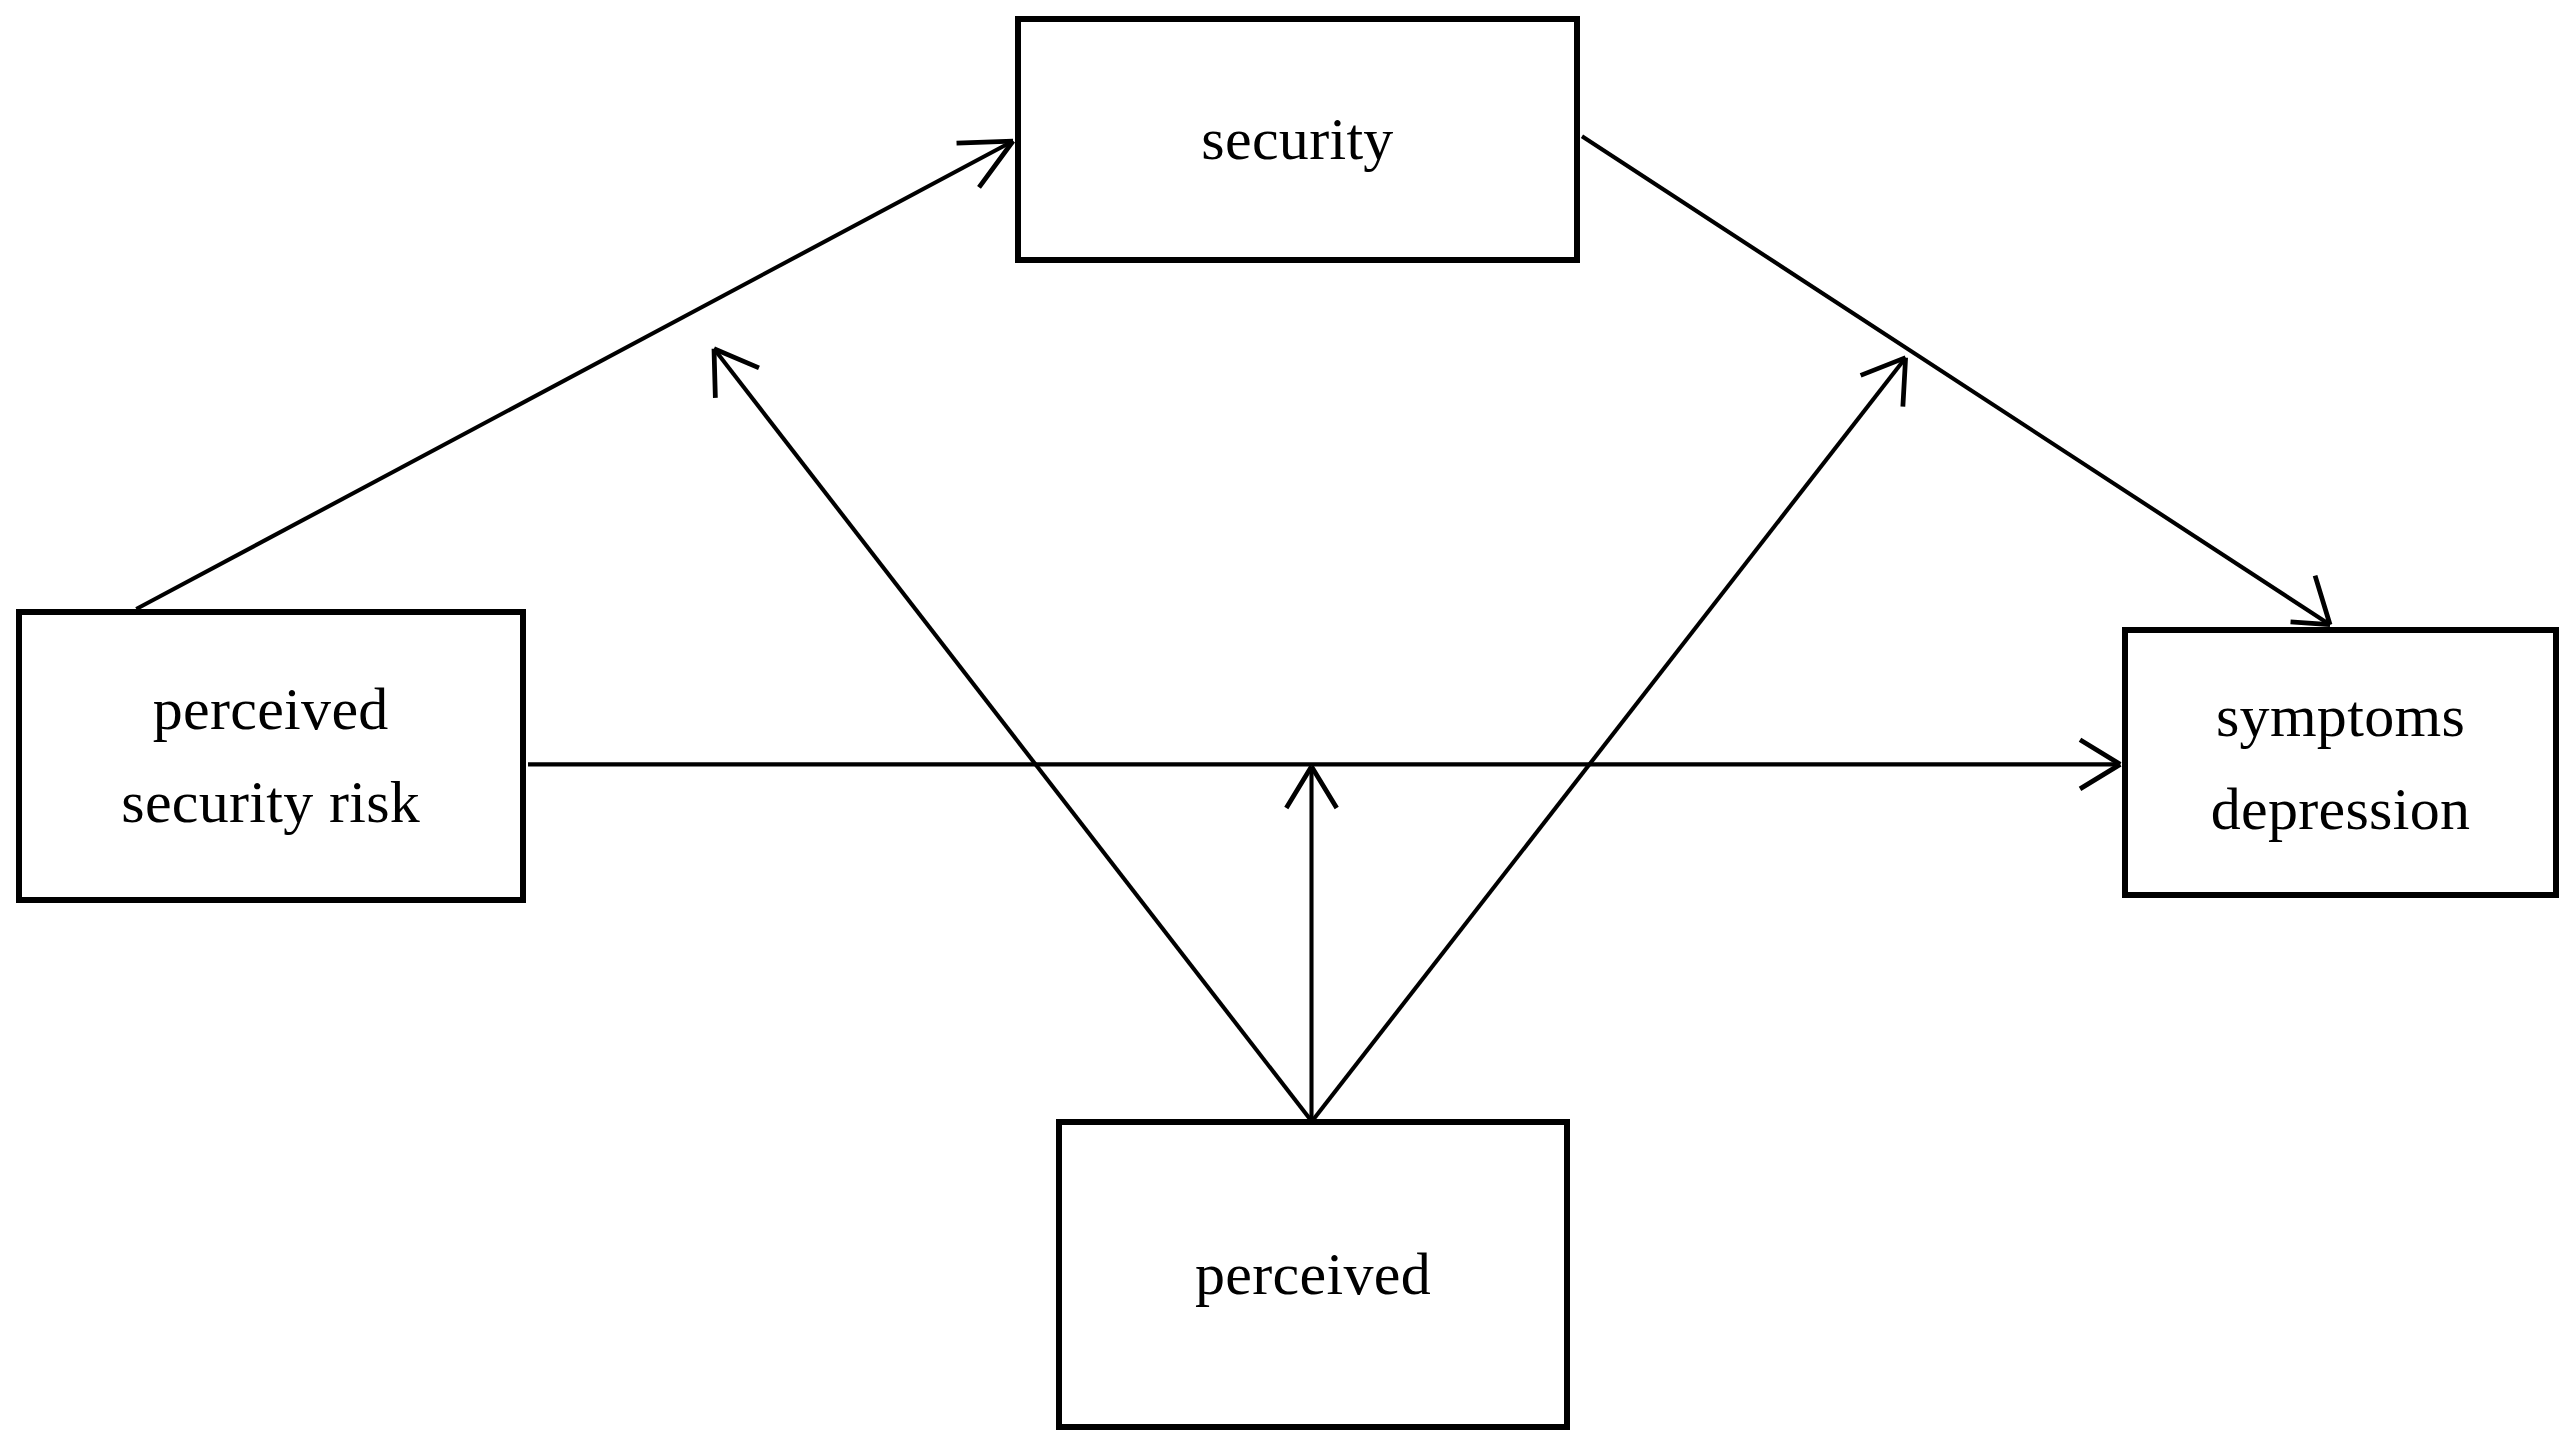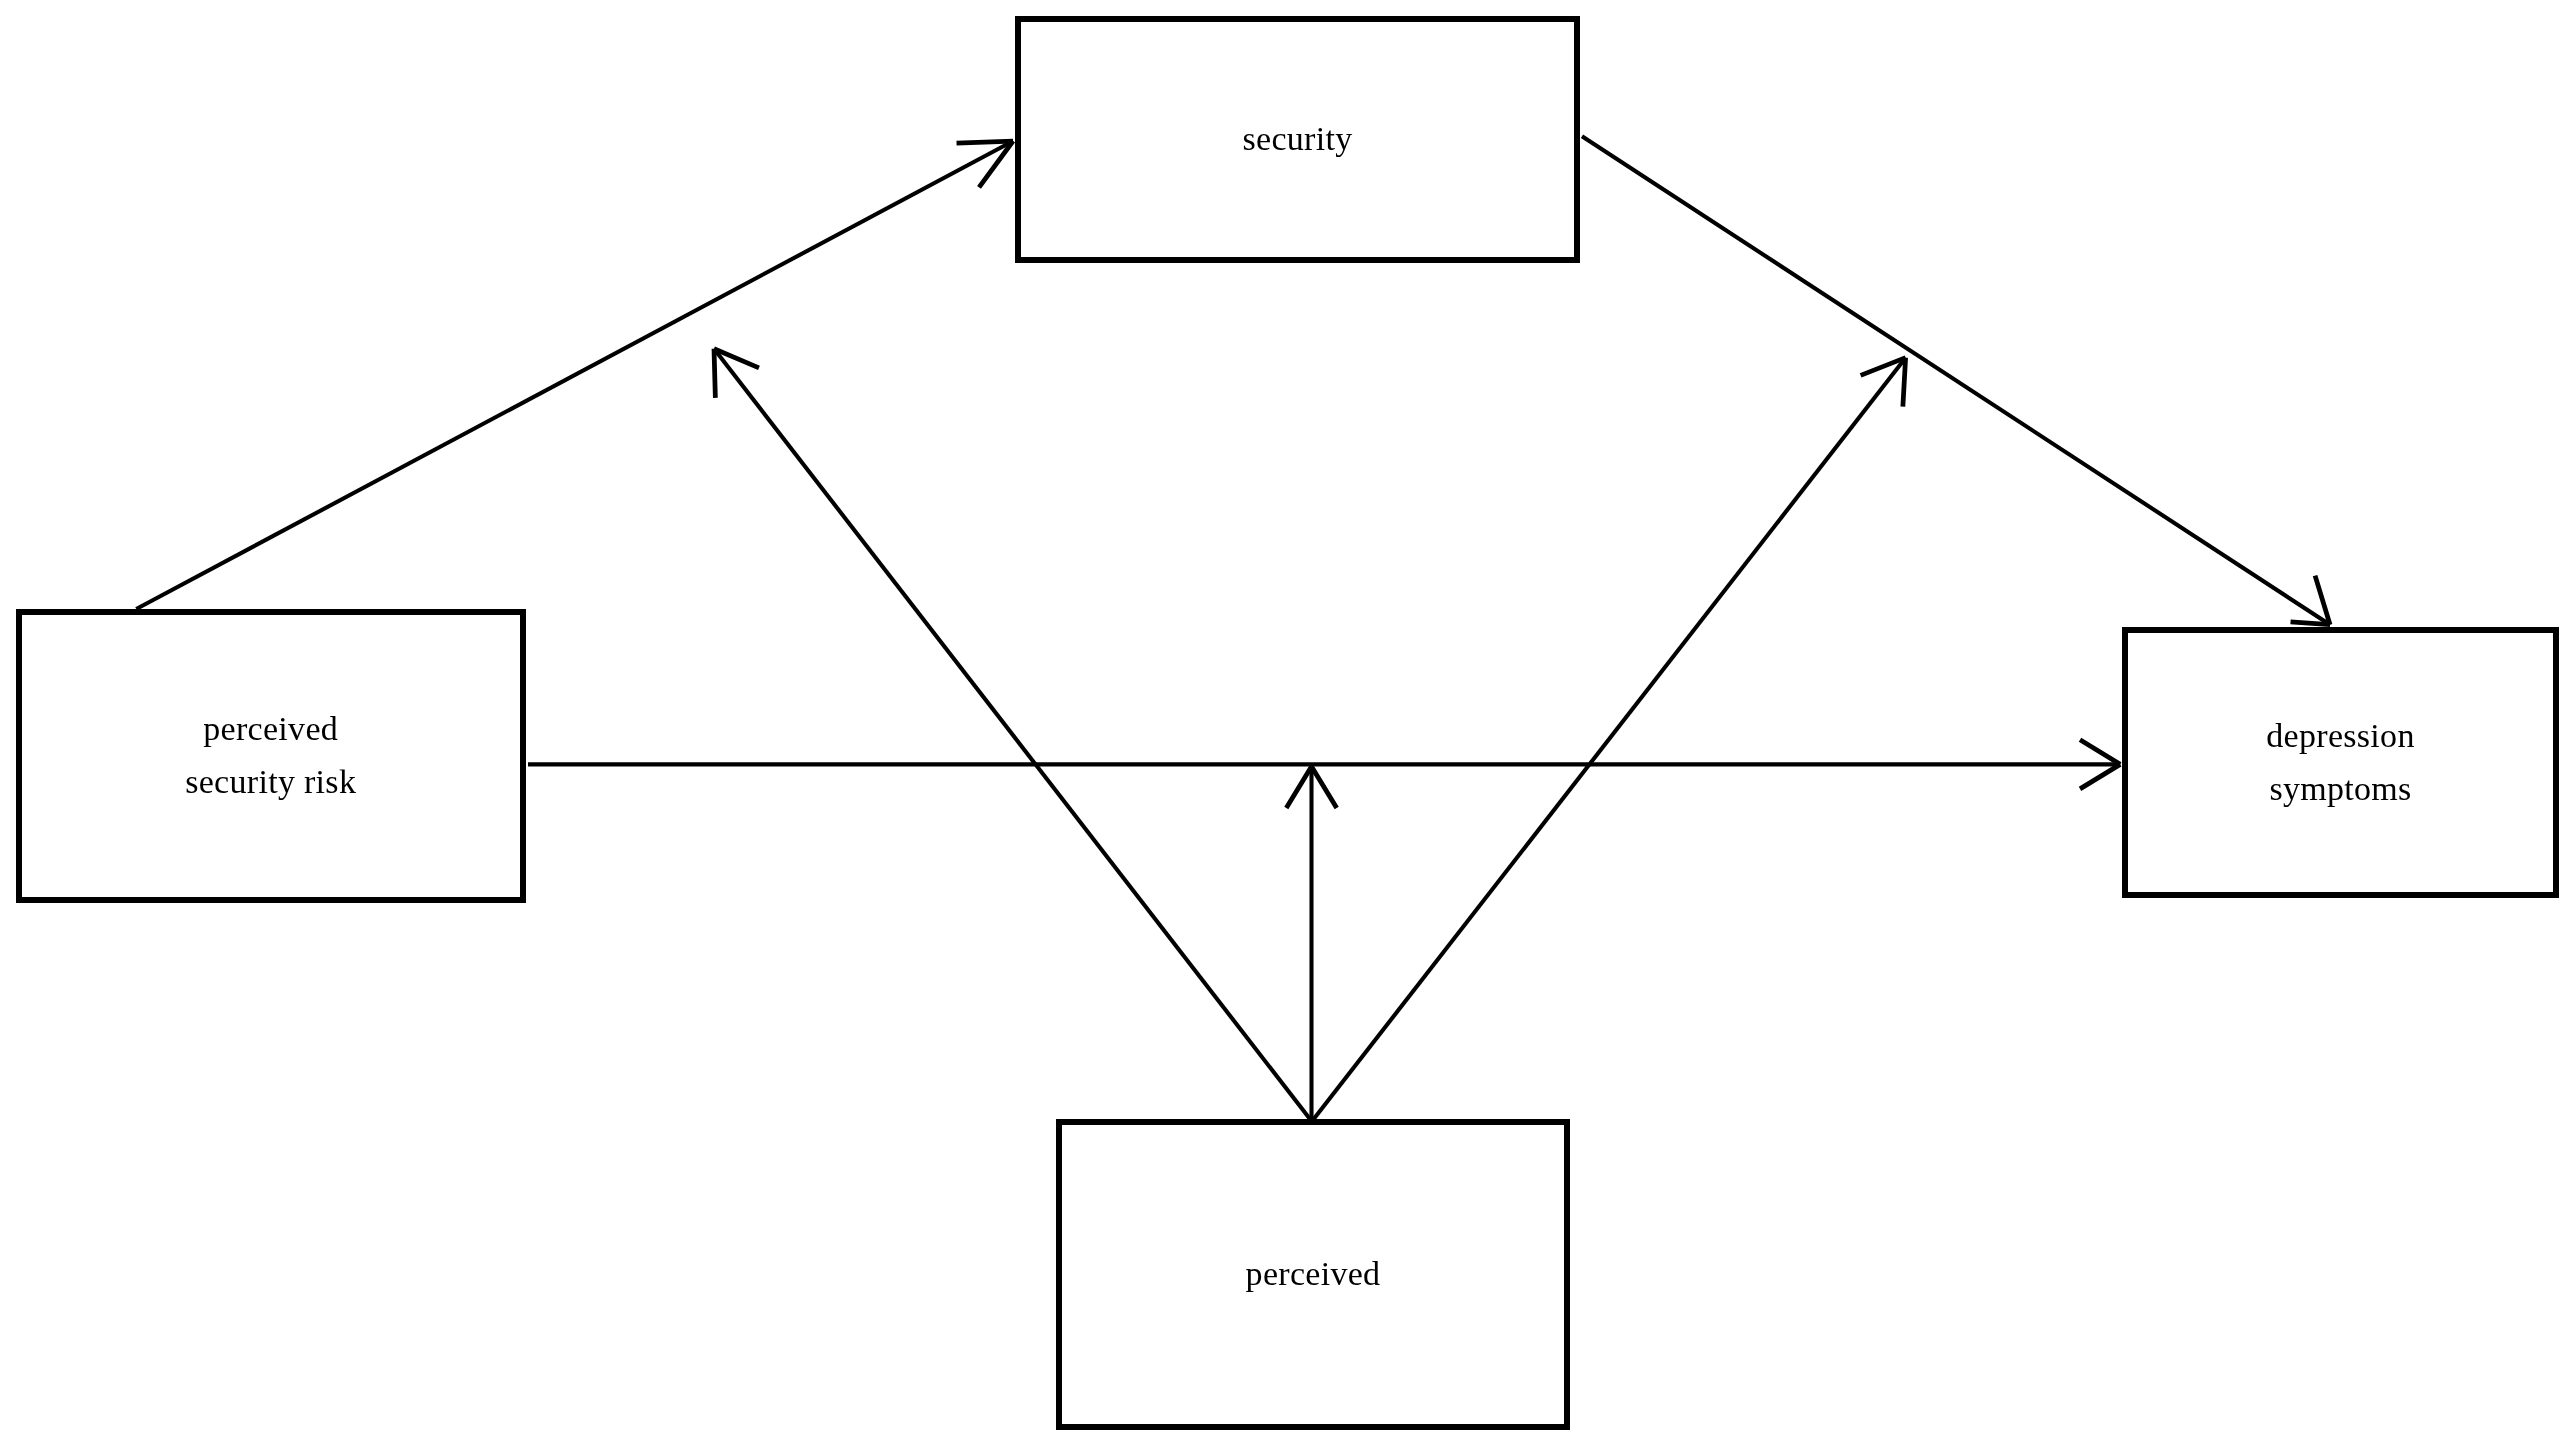--- a/index.html
+++ b/index.html
@@ -27,21 +27,21 @@
     box-sizing: border-box;
     background: #ffffff;
     border: 6.8px solid #000000;
     display: flex;
     flex-direction: column;
     align-items: center;
     justify-content: center;
     text-align: center;
     color: #000000;
     font-family: "Liberation Serif", "DejaVu Serif", serif;
-    font-size: 34px;
+    font-size: 60px;
     line-height: 1.55;
     letter-spacing: 0.3px;
     z-index: 5;
   }
   .node-line {
     display: block;
     white-space: nowrap;
   }
   #node-security    { left: 1015px; top: 15.7px;   width: 565px; height: 247px; }
   #node-risk        { left: 15.7px;   top: 609px;  width: 510px; height: 294px; }
@@ -90,22 +90,22 @@
   <div class="node-box" id="node-security">
     <span class="node-line">security</span>
   </div>
 
   <div class="node-box" id="node-risk">
     <span class="node-line">perceived</span>
     <span class="node-line">security risk</span>
   </div>
 
   <div class="node-box" id="node-depression">
+    <span class="node-line">symptoms</span>
     <span class="node-line">depression</span>
-    <span class="node-line">symptoms</span>
   </div>
 
   <div class="node-box" id="node-discrim">
     <span class="node-line">perceived</span>
   </div>
 
 </div>
 
 
 </body></html>

